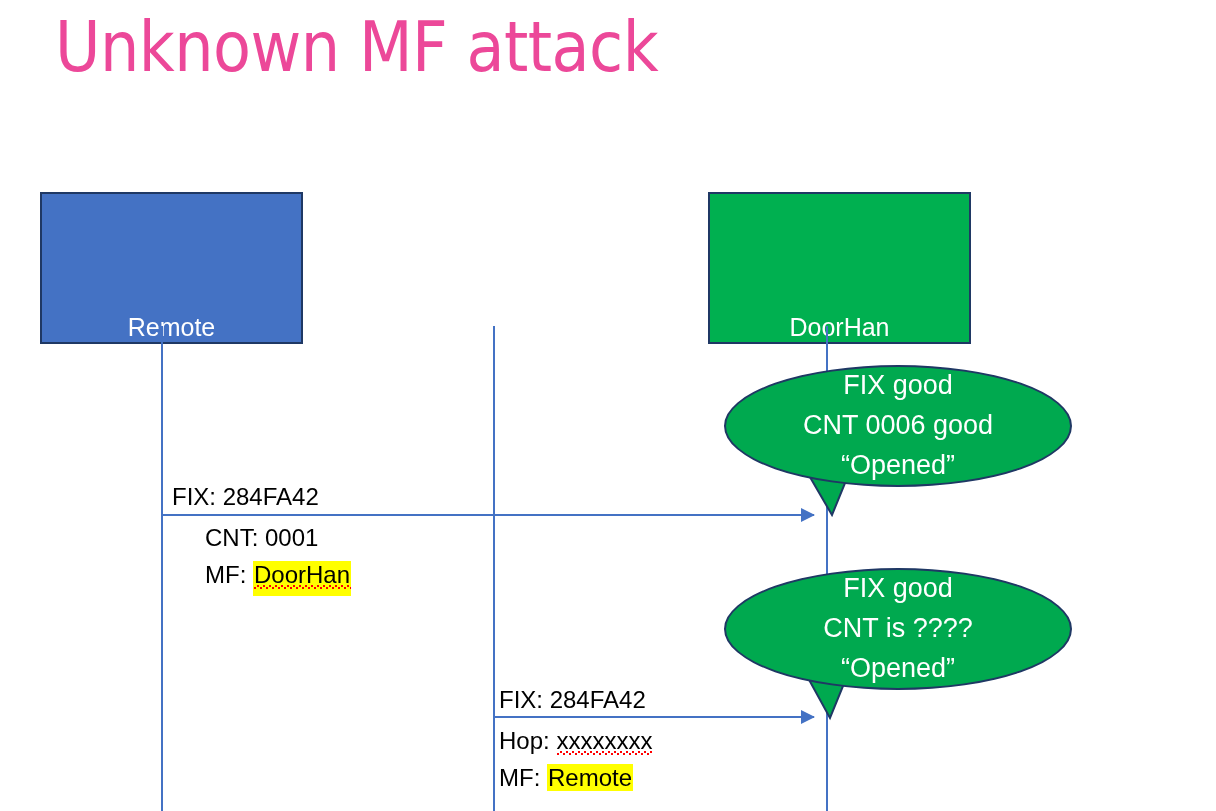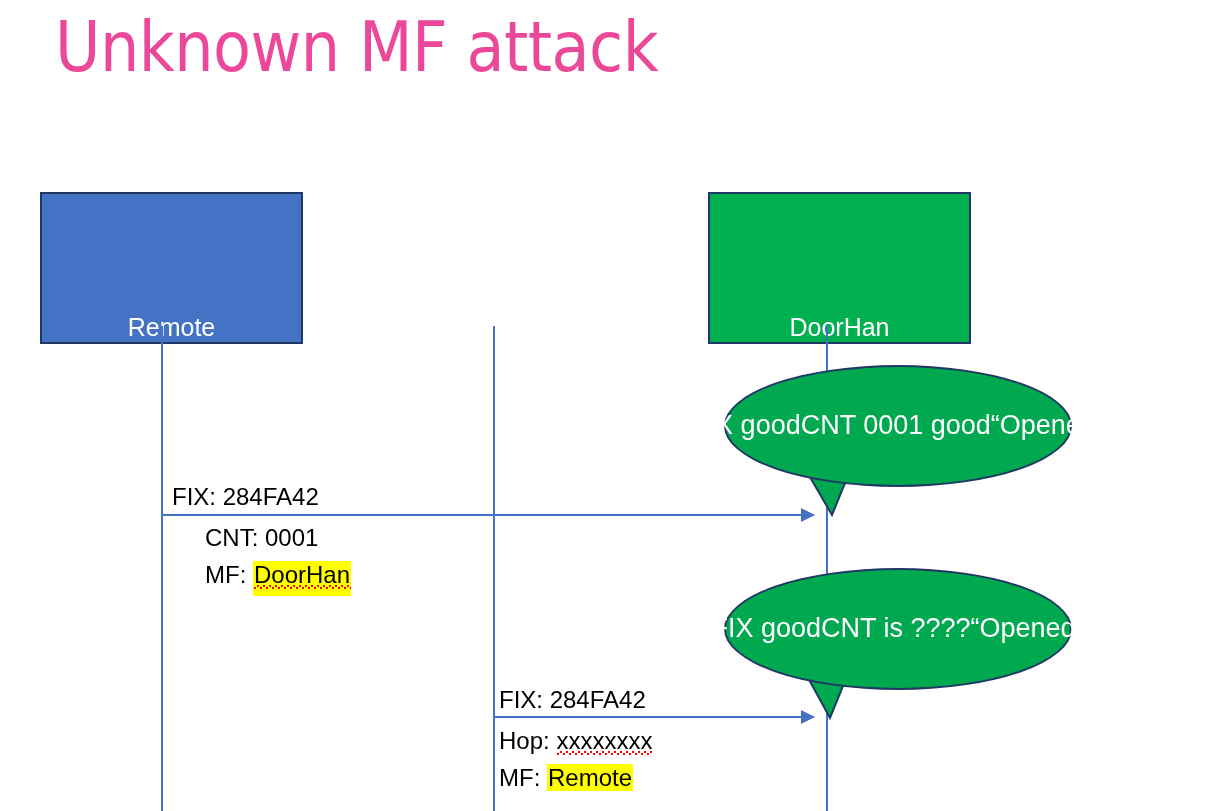--- a/index.html
+++ b/index.html
@@ -125,21 +125,21 @@
     position: absolute;
     left: 0;
     top: 0;
     width: 348px;
     height: 122px;
     border-radius: 50%;
     background: #00A94F;
     border: 2px solid #1F3864;
     box-sizing: border-box;
     display: flex;
-    flex-direction: row;
+    flex-direction: column;
     align-items: center;
     justify-content: center;
     z-index: 2;
   }
   .bubble-line {
     color: #ffffff;
     font-size: 27px;
     line-height: 1.48;
     text-align: center;
     white-space: nowrap;
@@ -189,21 +189,21 @@
     <div><span>Hop: </span><span class="squiggle">xxxxxxxx</span></div>
     <div><span>MF: </span><span class="hl">Remote</span></div>
   </div>
 
   <div class="bubble" id="bubble-1">
     <svg class="bubble-tail" viewBox="0 0 348 190">
       <polygon points="72,88 108,150 130,96" fill="#00A94F" stroke="#1F3864" stroke-width="2"></polygon>
     </svg>
     <div class="bubble-ellipse">
       <span class="bubble-line">FIX good</span>
-      <span class="bubble-line">CNT 0001 good</span>
+      <span class="bubble-line">CNT 0006 good</span>
       <span class="bubble-line">“Opened”</span>
     </div>
   </div>
 
   <div class="bubble" id="bubble-2">
     <svg class="bubble-tail" viewBox="0 0 348 190">
       <polygon points="72,88 106,150 128,96" fill="#00A94F" stroke="#1F3864" stroke-width="2"></polygon>
     </svg>
     <div class="bubble-ellipse">
       <span class="bubble-line">FIX good</span>

